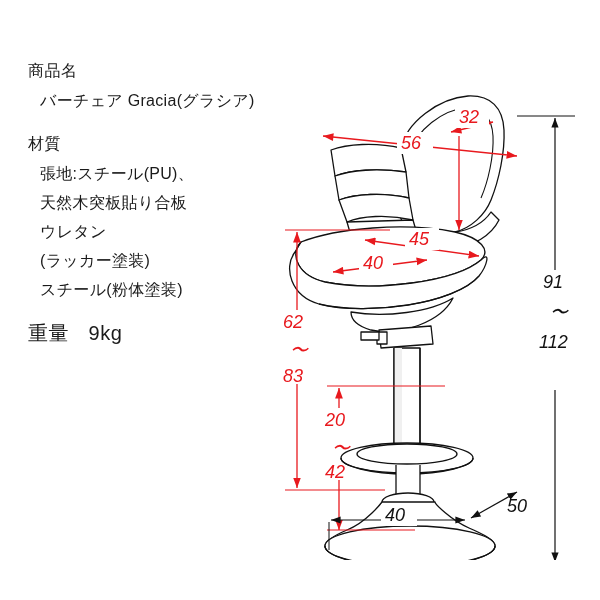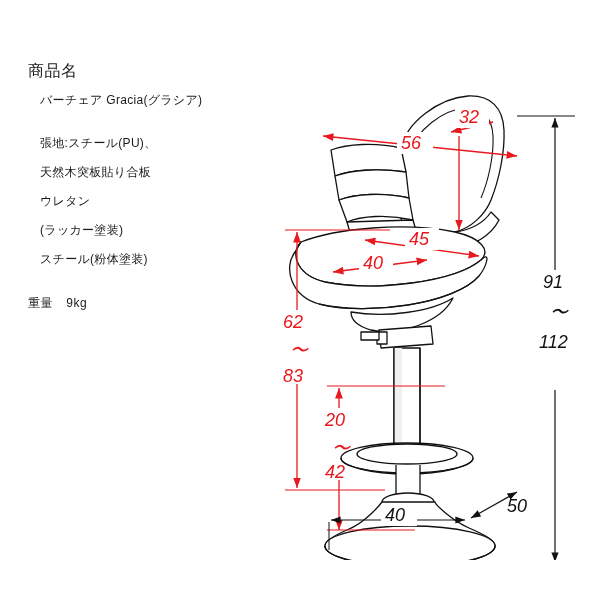--- a/index.html
+++ b/index.html
@@ -27,28 +27,28 @@
   .spec-group {
     margin-bottom: 14px;
   }
   .spec-head {
     font-size: 16px;
     line-height: 30px;
     letter-spacing: 0.5px;
     white-space: pre;
   }
   .spec-line {
-    font-size: 12px;
+    font-size: 16px;
     line-height: 29px;
     letter-spacing: 0.3px;
     white-space: pre;
     padding-left: 12px;
   }
   .spec-inline {
-    font-size: 12px;
+    font-size: 20px;
     line-height: 30px;
     letter-spacing: 0.5px;
     white-space: pre;
   }
 
   
   #drawing {
     position: absolute;
     left: 255px;
     top: 60px;
@@ -77,20 +77,21 @@
 
   <div class="spec">
 
     <div class="spec-group">
       <div class="spec-head">商品名</div>
       <div class="spec-line">バーチェア Gracia(グラシア)</div>
     </div>
 
 
     <div class="spec-group">
+      <div class="spec-head">材質</div>
       <div class="spec-line">張地:スチール(PU)、</div>
       <div class="spec-line">天然木突板貼り合板</div>
       <div class="spec-line">ウレタン</div>
       <div class="spec-line">(ラッカー塗装)</div>
       <div class="spec-line">スチール(粉体塗装)</div>
     </div>
 
     <div class="spec-group">
       <div class="spec-inline"><span>重量</span><span>	  </span><span>9kg</span></div>
     </div>

